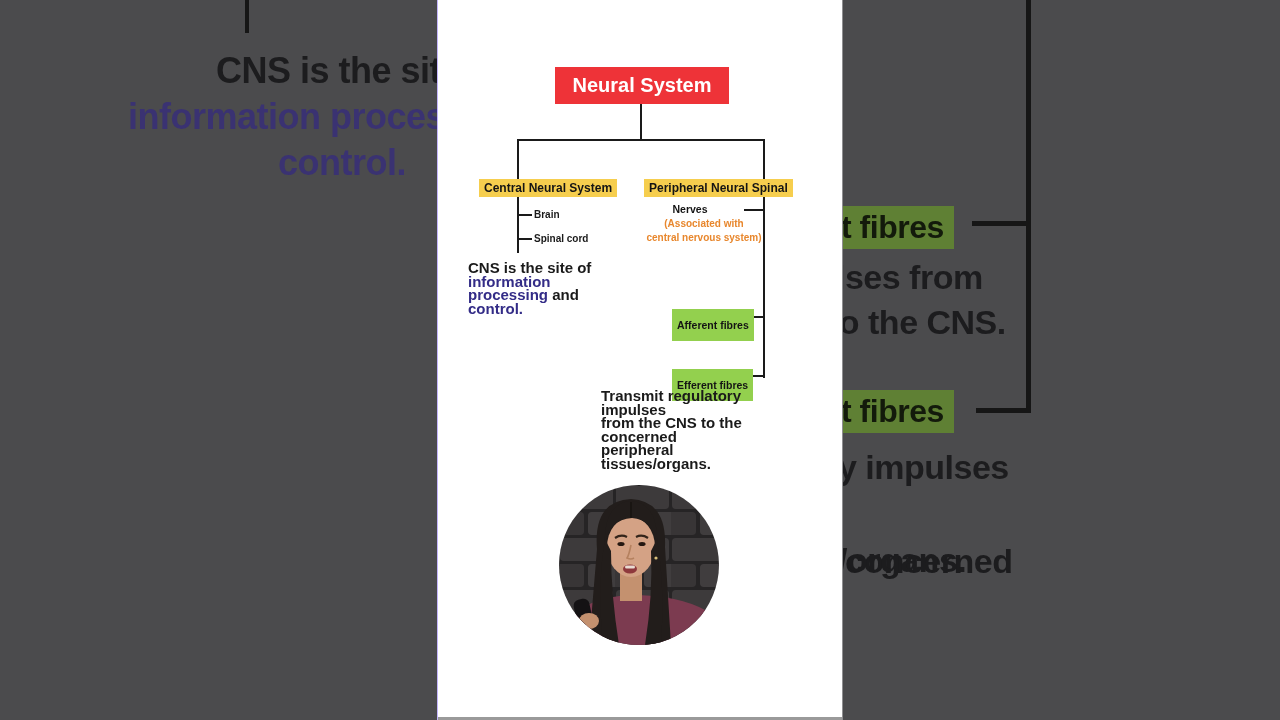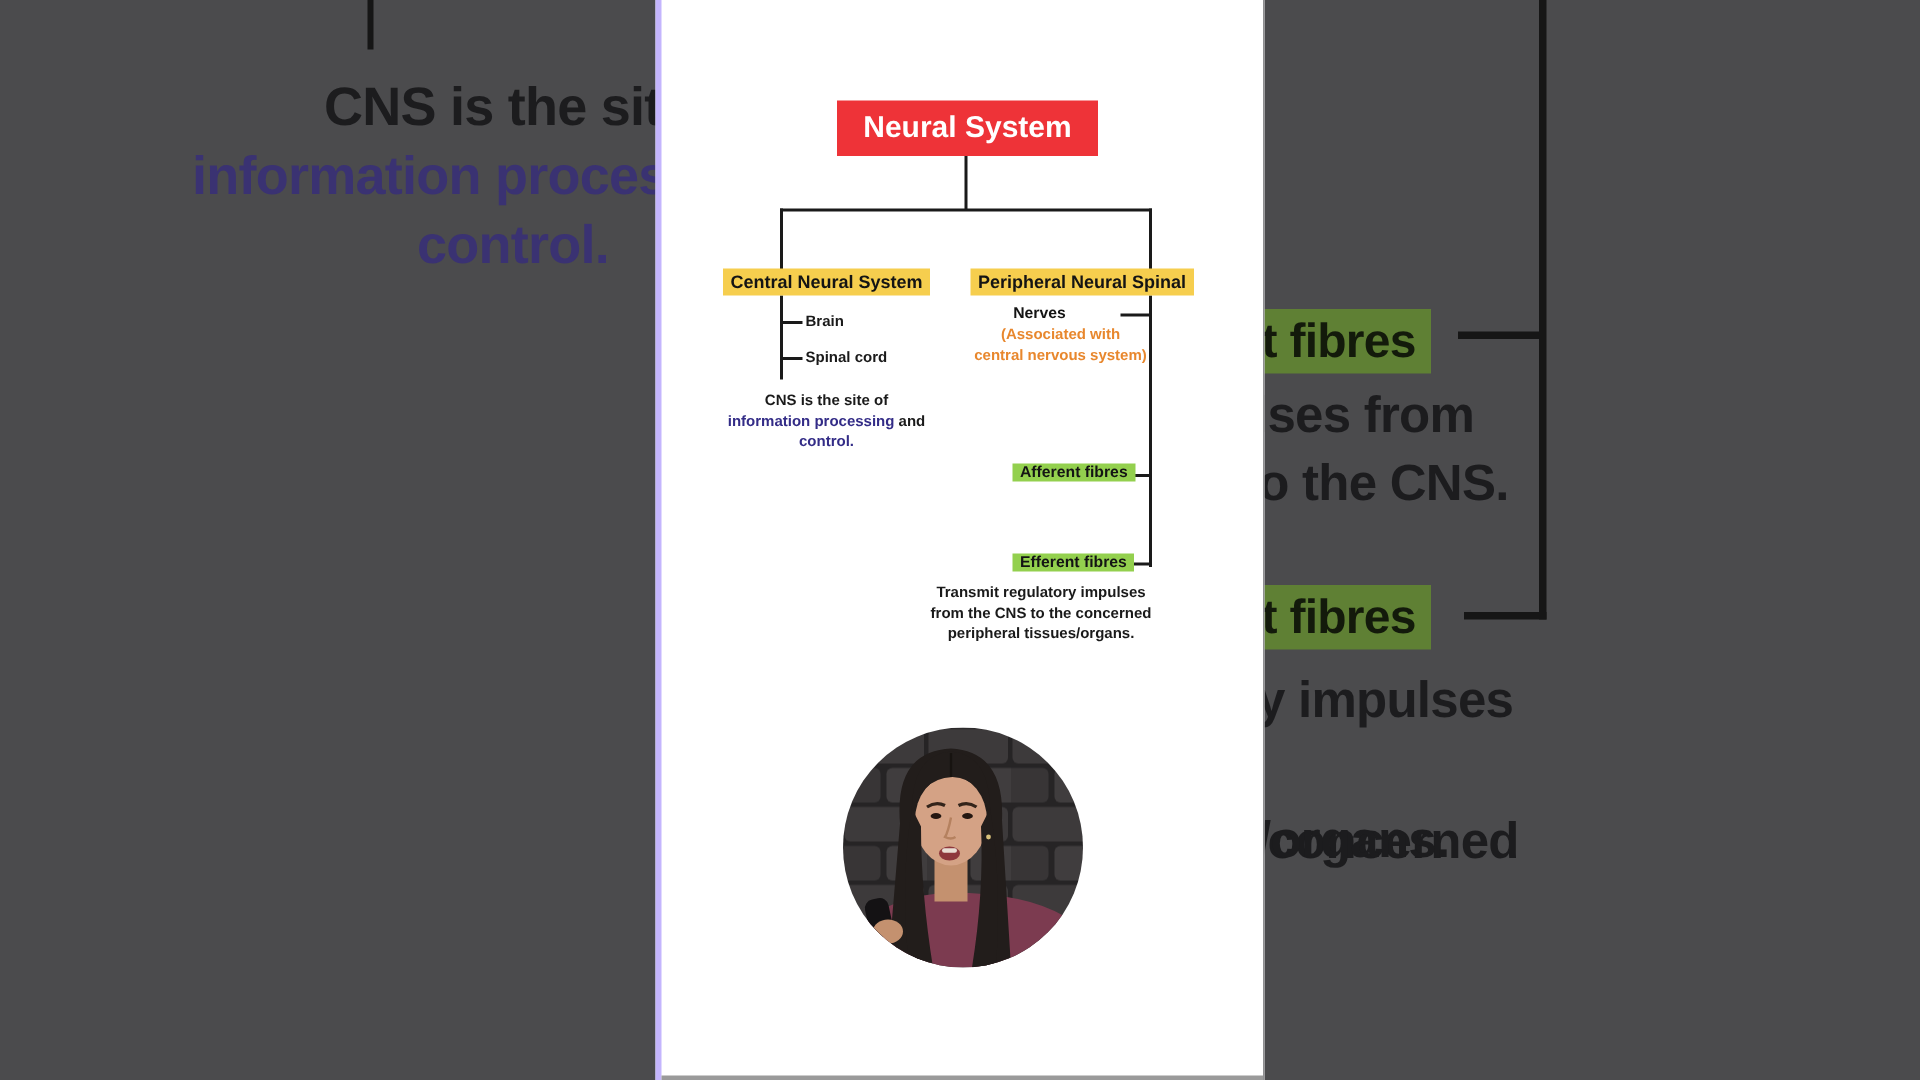--- a/index.html
+++ b/index.html
@@ -14,40 +14,40 @@
   .bg-black{color:#1C1C1E;}
   .bg-purple{color:#3A3272;}
   .bg-line{position:absolute;background:#161616;}
   .bg-green{
     position:absolute;background:#5F8034;color:#131A0B;
     padding:3px 10px;font-size:32px;white-space:nowrap;letter-spacing:-0.5px;
   }
   
   .panel{
     position:absolute;left:437px;top:0;width:406px;height:720px;z-index:2;
-    background:#ffffff;border-left:4px solid #c4b5fd;border-right:1px solid #8f8f91;
+    background:#ffffff;border-left:1px solid #c4b5fd;border-right:1px solid #8f8f91;
     box-sizing:border-box;
   }
   .panel-bottom-strip{position:absolute;left:0;right:0;bottom:0;height:3px;background:#9a9a9a;}
   .title-box{
     position:absolute;left:117px;top:67px;width:174px;height:37px;
     background:#EE3338;color:#ffffff;font-size:20px;
     display:flex;align-items:center;justify-content:center;white-space:nowrap;
   }
   .cline{position:absolute;background:#1A1A1A;}
   .ylabel{
     position:absolute;background:#F6CE4E;color:#141414;
     font-size:12px;padding:2px 5px;white-space:nowrap;
   }
   .glabel{
     position:absolute;background:#93D04E;color:#141414;
-    font-size:10.5px;padding:0 5px;white-space:nowrap;
+    font-size:10.5px;padding:10px 5px;white-space:nowrap;
   }
   .small{position:absolute;font-size:10px;color:#1A1A1A;white-space:nowrap;}
-  .note{position:absolute;font-size:10px;color:#1A1A1A;text-align:center;line-height:13.5px;}
+  .note{position:absolute;font-size:15px;color:#1A1A1A;text-align:left;line-height:13.5px;}
   .purple{color:#332C87;}
   .orange-note{position:absolute;font-size:10px;color:#E8872D;text-align:center;line-height:14px;}
   .nerves{position:absolute;font-size:10.5px;color:#141414;text-align:center;white-space:nowrap;}
   .avatar{position:absolute;left:121px;top:485px;width:160px;height:160px;}
 </style>
 </head>
 <body>
 
 <div class="stage">
 

